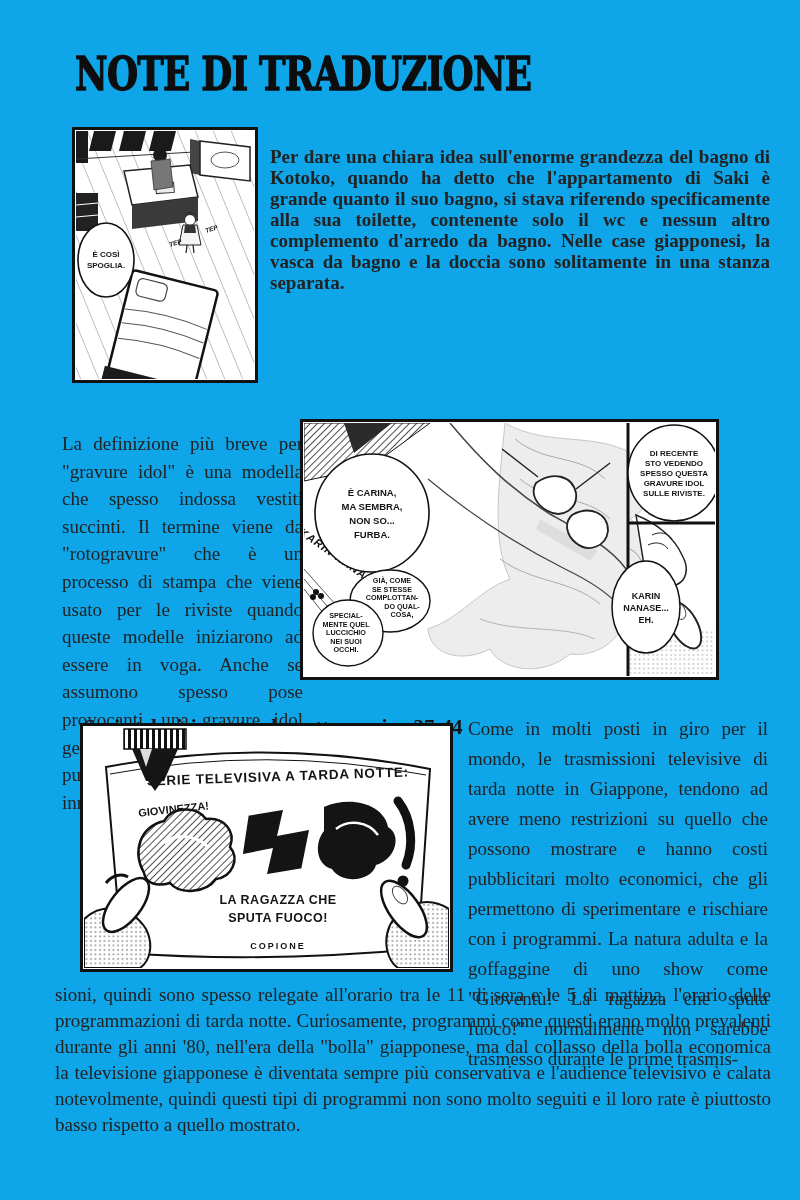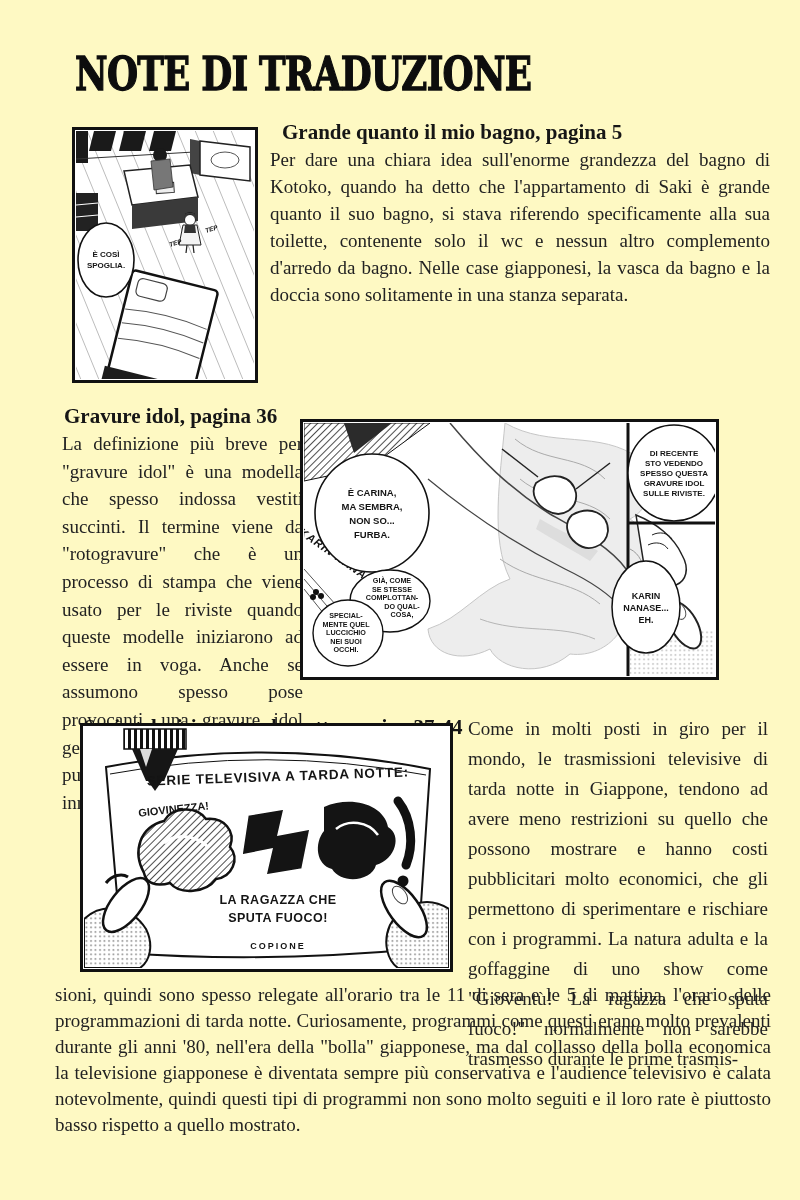--- a/index.html
+++ b/index.html
@@ -1,33 +1,33 @@
 <!DOCTYPE html>
 <html><head>
 <meta charset="utf-8">
 <style>
   html,body{margin:0;padding:0;}
   body{width:800px;height:1200px;background:#ffffff;font-family:"Liberation Serif", serif;color:#1c1c1c;position:relative;overflow:hidden;}
-  .page{position:absolute;inset:0;background:#fef9c3;}
+  .page{position:absolute;inset:0;background:#0ea5e9;}
 
   .title{
     position:absolute;left:75px;top:50px;
     font-family:"DejaVu Serif", serif;font-weight:bold;font-size:47px;line-height:1;
     letter-spacing:-1px;color:#0d0d0d;
     transform:scaleX(0.76);transform-origin:left center;
     -webkit-text-stroke:1.3px #0d0d0d;white-space:nowrap;
   }
 
   .heading{position:absolute;font-size:21px;font-weight:bold;color:#161616;white-space:nowrap;}
   .h1{left:282px;top:120px;}
   .h2{left:64px;top:404px;}
   .h3{left:84px;top:688px;margin-top:27px;}
 
   .body-text{position:absolute;font-size:19px;color:#222;text-align:justify;}
-  .t1{left:270px;top:146px;width:500px;line-height:27px;}
+  .t1{left:270px;top:146px;width:500px;line-height:21px;font-weight:bold;}
   .t2{left:62px;top:430px;width:241px;line-height:27.6px;}
   .t3{left:468px;top:714px;width:300px;line-height:30px;}
   .t4{left:55px;top:982px;width:716px;line-height:26px;}
 
   .panel{position:absolute;}
   .p1{left:72px;top:127px;}
   .p2{left:300px;top:419px;}
   .p3{left:80px;top:723px;}
 
   svg text{font-family:"Liberation Sans", sans-serif;fill:#141414;}
@@ -125,24 +125,22 @@
       </g>
       <text class="sfx" x="98" y="120" font-size="6.5" transform="rotate(-18 98 120)">TEP</text>
       <text class="sfx" x="134" y="106" font-size="6.5" transform="rotate(-18 134 106)">TEP</text>
       <g>
         <ellipse cx="34" cy="133" rx="28" ry="37" fill="#fff" stroke="#111" stroke-width="1.6"></ellipse>
         <text class="bub" x="34" y="130" text-anchor="middle" font-size="8">È COSÌ</text>
         <text class="bub" x="34" y="141" text-anchor="middle" font-size="8">SPOGLIA.</text>
       </g>
     </g>
   </svg>
-  <div class="heading h1">Grande quanto il mio bagno, pagina 5</div>
   <div class="body-text t1">Per dare una chiara idea sull'enorme grandezza del bagno di Kotoko, quando ha detto che l'appartamento di Saki è grande quanto il suo bagno, si stava riferendo specificamente alla sua toilette, contenente solo il wc e nessun altro complemento d'arredo da bagno. Nelle case giapponesi, la vasca da bagno e la doccia sono solitamente in una stanza separata.</div>
 
-  <div class="heading h2">Gravure idol, pagina 36</div>
   <div class="body-text t2">La definizione più breve per "gravure idol" è una modella che spesso indossa vestiti succinti. Il termine viene da "rotogravure" che è un processo di stampa che viene usato per le riviste quando queste modelle iniziarono ad essere in voga. Anche se assumono spesso pose provocanti, una gravure idol genera appeal per il suo pubblico con la sua allegria e innocenza.</div>
 
   <svg class="panel p2" width="419" height="261" viewBox="0 0 419 261">
     <defs>
         <clipPath id="p2clip">
           <rect x="4" y="4" width="411" height="253"></rect>
         </clipPath>
       </defs>
     <rect x="1.5" y="1.5" width="416" height="258" fill="#fff" stroke="#111" stroke-width="3"></rect>
     <g clip-path="url(#p2clip)">

